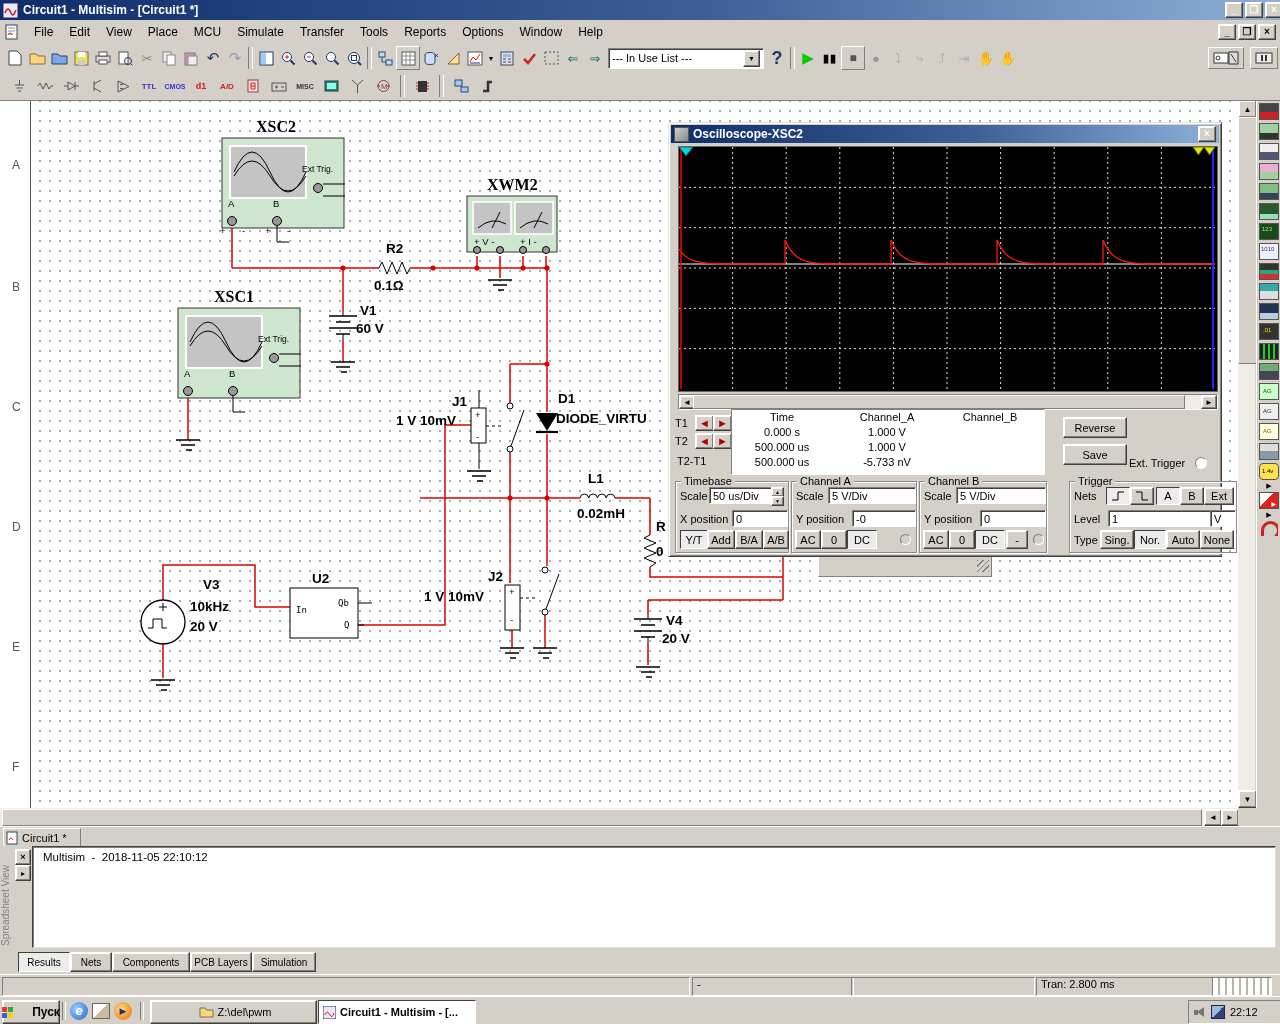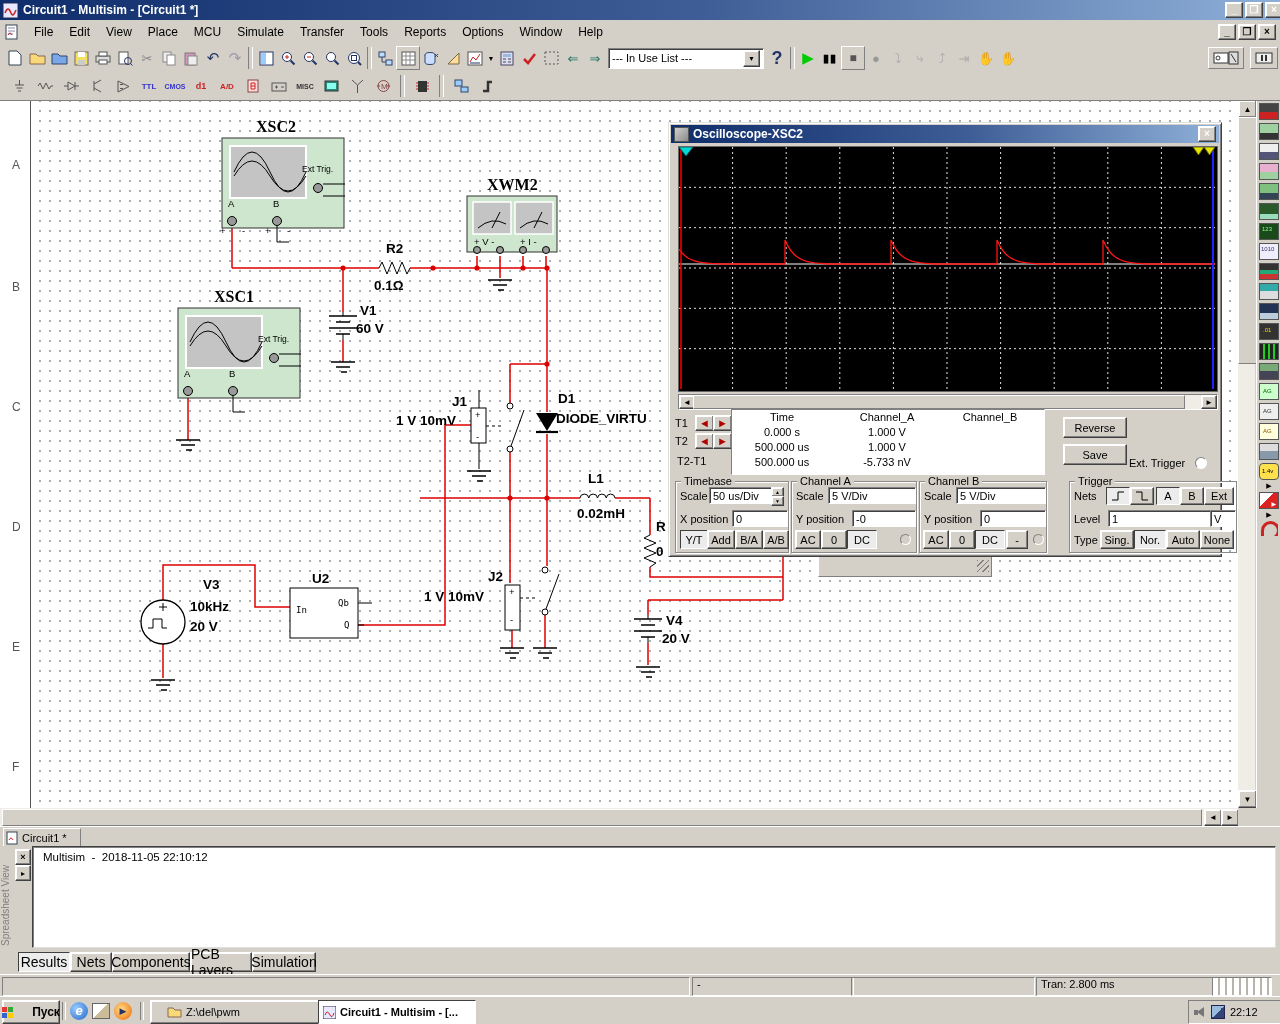--- a/index.html
+++ b/index.html
@@ -26,21 +26,21 @@
   .gtitle{position:absolute;top:-7px;left:5px;background:#d4d0c8;padding:0 3px;font-size:11px}
   .glabel{position:absolute;font-size:11px}
   .scope-grid-bg{background:#000}
   svg text{font-family:"Liberation Sans",sans-serif}
   .reflbl{font-family:"Liberation Serif",serif;font-weight:bold;font-size:16px}
   .complbl{font-weight:bold;font-size:13.5px}
   .pinlbl{font-family:"DejaVu Sans Mono",monospace;font-size:9px}
   .tinylbl{font-size:8.5px}
   .termlbl{font-size:9.5px}
   .tab-btn{position:absolute;top:4px;height:18px;background:#d4d0c8;border:1px solid;border-color:#fff #404040 #404040 #fff;
-           box-shadow:inset -1px -1px 0 #808080,inset 1px 1px 0 #fff;display:flex;align-items:center;justify-content:center;font-size:14px}
+           box-shadow:inset -1px -1px 0 #808080,inset 1px 1px 0 #fff;display:flex;align-items:center;justify-content:center;font-size:10px}
   .icon16{width:16px;height:16px;position:relative}
   .grip-dots{background:repeating-linear-gradient(135deg,#808080 0 1px,transparent 1px 4px)}
   .inst-icon{width:18px;height:15px;border:1px solid #555;margin:3px auto;position:relative;font-size:6px;overflow:hidden}
 </style>
 </head>
 <body>
 
 <div class="abs" style="left:0;top:100px;width:1238px;height:708px;background:#fff"></div>
 <div class="abs" style="left:31px;top:100px;width:1207px;height:708px;background:#fff;
             background-image:radial-gradient(#a8aeb6 0.8px,transparent 1.2px);background-size:10px 10px;background-position:4px 6px"></div>
@@ -768,21 +768,21 @@
         <span style="background:#36c"></span>
         <span style="background:#fc0"></span>
     </span>
     <span>Пуск</span>
   </span>
   <span class="abs" style="left:62px;top:5px;width:2px;height:18px;border-left:1px solid #808080;border-right:1px solid #fff"></span>
   <span class="abs" style="left:70px;top:5px;width:18px;height:18px;border-radius:50%;background:radial-gradient(circle at 35% 35%,#9cf,#26c);color:#fff;font-style:italic;font-weight:bold;text-align:center;line-height:18px;font-size:13px">e</span>
   <span class="abs" style="left:92px;top:6px;width:16px;height:14px;background:linear-gradient(135deg,#fff 50%,#cb9 50%);border:1px solid #666"></span>
   <span class="abs" style="left:114px;top:5px;width:18px;height:18px;border-radius:50%;background:radial-gradient(circle at 40% 40%,#fd8,#e60);color:#236;text-align:center;line-height:18px;font-size:9px">▶</span>
   <span class="abs" style="left:140px;top:5px;width:2px;height:18px;border-left:1px solid #808080;border-right:1px solid #fff"></span>
-  <span class="btn abs" style="left:150px;top:3px;width:162px;height:22px;justify-content:flex-start;padding-left:16px;gap:4px;font-size:11px">
+  <span class="btn abs" style="left:150px;top:3px;width:162px;height:22px;justify-content:center;padding-left:3px;gap:4px;font-size:11px">
     <svg width="15" height="12">
         <path d="M1,2 h5 l2,2 h6 v7 h-13 z" fill="#f7d978" stroke="#865"></path>
       </svg>
     <span>Z:\del\pwm</span>
   </span>
   <span class="btn pressed abs" style="left:318px;top:3px;width:152px;height:22px;justify-content:flex-start;padding-left:4px;gap:4px;font-size:11px;font-weight:bold;background:#fff">
     <svg width="13" height="13">
         <rect width="13" height="13" fill="#e8e8ff" stroke="#334"></rect>
         <path d="M2,9 q2,-6 5,0 q2,4 4,-2" stroke="#c22" fill="none"></path>
       </svg>

